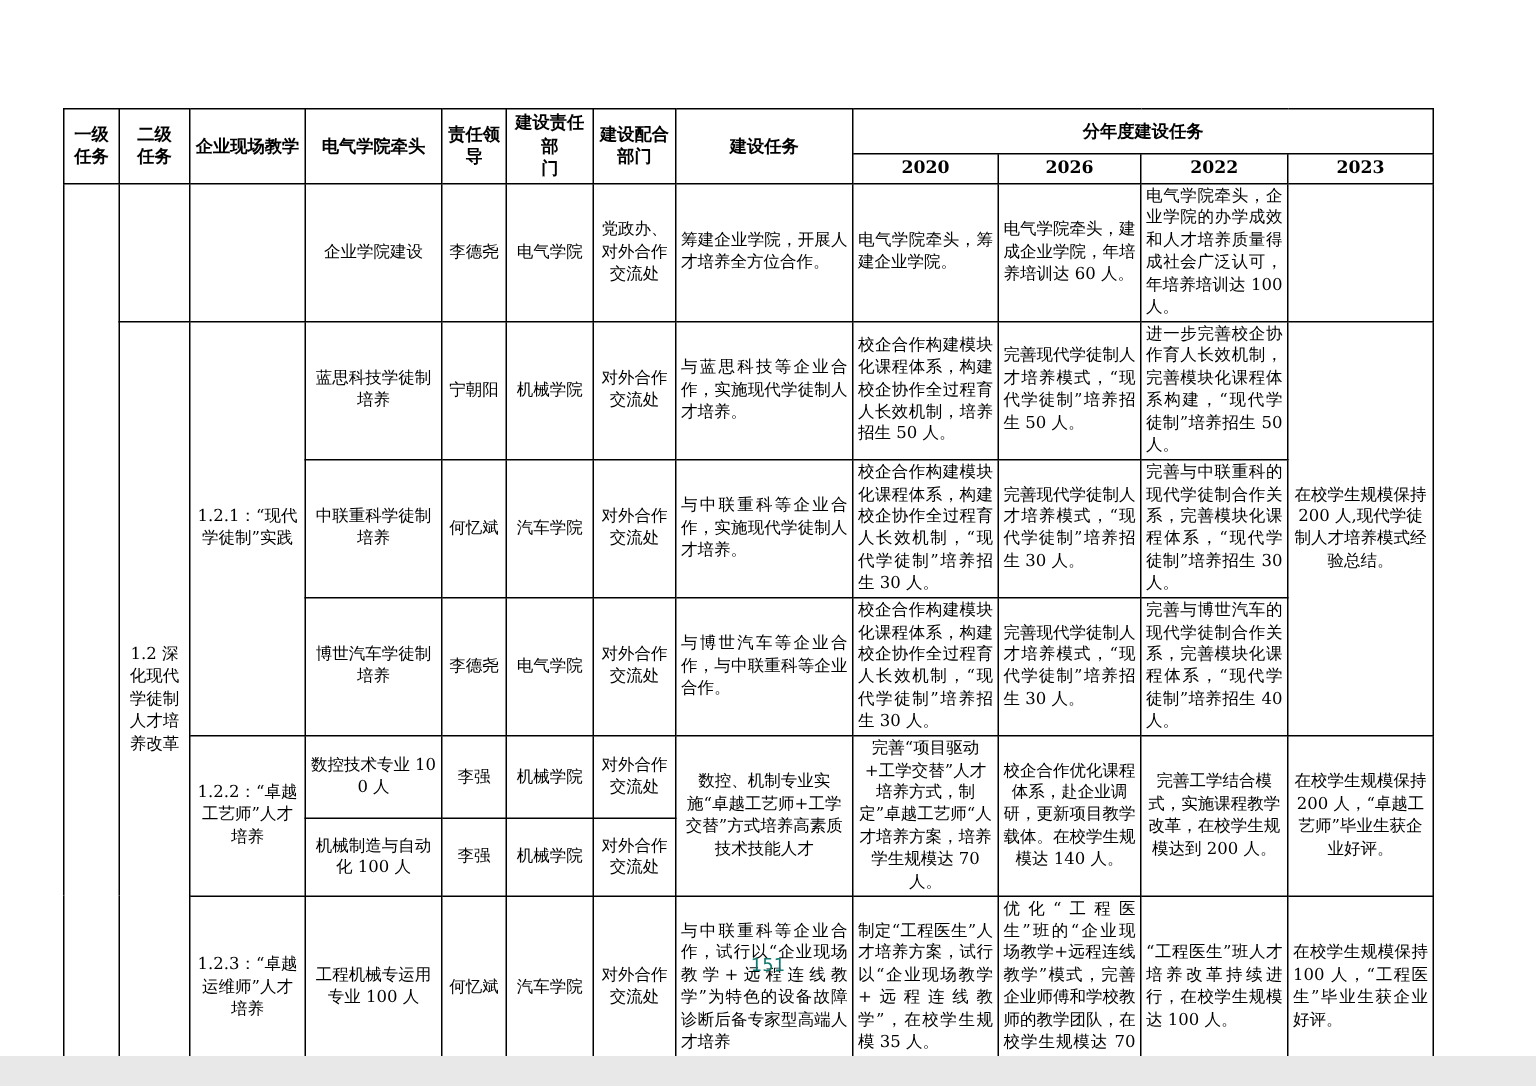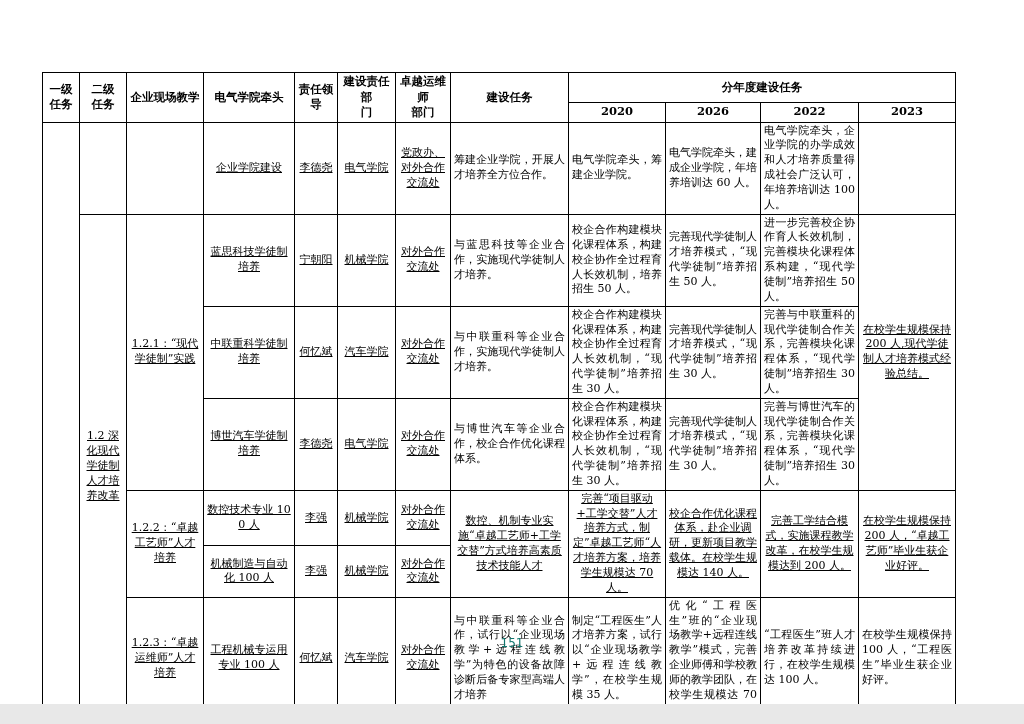--- a/index.html
+++ b/index.html
@@ -11,21 +11,21 @@
     position:absolute; left:42px; top:72px; width:913px;
     border-collapse:collapse; table-layout:fixed;
   }
   .grid th, .grid td {
     border:1px solid #000; padding:1px 3px; font-size:11px; line-height:1.35;
     vertical-align:middle; overflow:hidden; word-break:break-all;
   }
   .grid th {
     font-weight:bold; text-align:center; white-space:pre-line; font-size:11.5px;
   }
-  .c { text-align:center;text-decoration:underline; }
+  .c { text-align:center; }
   .p { text-align:justify; }
   .pagenum {
     position:absolute; top:636px; left:0; width:100%; text-align:center;
     font-size:12px; font-family:"DejaVu Sans","Liberation Sans",sans-serif; color:#0f766e;
   }
 </style>
 </head>
 <body>
 
 <div class="sheet">
@@ -51,21 +51,21 @@
       <th rowspan="2">一级
 任务</th>
       <th rowspan="2">二级
 任务</th>
       <th rowspan="2">企业现场教学</th>
       <th rowspan="2">电气学院牵头</th>
       <th rowspan="2">责任领
 导</th>
       <th rowspan="2">建设责任部
 门</th>
-      <th rowspan="2">卓越运维师
+      <th rowspan="2">建设配合
 部门</th>
       <th rowspan="2">建设任务</th>
       <th colspan="4">分年度建设任务</th>
     </tr>
     <tr style="height:15px">
       <th>2020</th>
       <th>2026</th>
       <th>2022</th>
       <th>2023</th>
     </tr>
@@ -108,24 +108,24 @@
       <td class="p">校企合作构建模块化课程体系，构建校企协作全过程育人长效机制，“现代学徒制”培养招生 30 人。</td>
       <td class="p">完善现代学徒制人才培养模式，“现代学徒制”培养招生 30 人。</td>
       <td class="p">完善与中联重科的现代学徒制合作关系，完善模块化课程体系，“现代学徒制”培养招生 30 人。</td>
     </tr>
 
     <tr style="height:80px">
       <td class="c">博世汽车学徒制培养</td>
       <td class="c">李德尧</td>
       <td class="c">电气学院</td>
       <td class="c">对外合作交流处</td>
-      <td class="p">与博世汽车等企业合作，校企合作优化课程体系。</td>
+      <td class="p">与博世汽车等企业合作，与中联重科等企业合作。</td>
       <td class="p">校企合作构建模块化课程体系，构建校企协作全过程育人长效机制，“现代学徒制”培养招生 30 人。</td>
       <td class="p">完善现代学徒制人才培养模式，“现代学徒制”培养招生 30 人。</td>
-      <td class="p">完善与博世汽车的现代学徒制合作关系，完善模块化课程体系，“现代学徒制”培养招生 30 人。</td>
+      <td class="p">完善与博世汽车的现代学徒制合作关系，完善模块化课程体系，“现代学徒制”培养招生 40 人。</td>
     </tr>
 
     <tr style="height:43px">
       <td rowspan="2" class="c">1.2.2：“卓越工艺师”人才培养</td>
       <td class="c">数控技术专业 100 人</td>
       <td class="c">李强</td>
       <td class="c">机械学院</td>
       <td class="c">对外合作交流处</td>
       <td rowspan="2" class="c">数控、机制专业实施“卓越工艺师+工学交替”方式培养高素质技术技能人才</td>
       <td rowspan="2" class="c">完善“项目驱动+工学交替”人才培养方式，制定”卓越工艺师“人才培养方案，培养学生规模达 70 人。</td>

